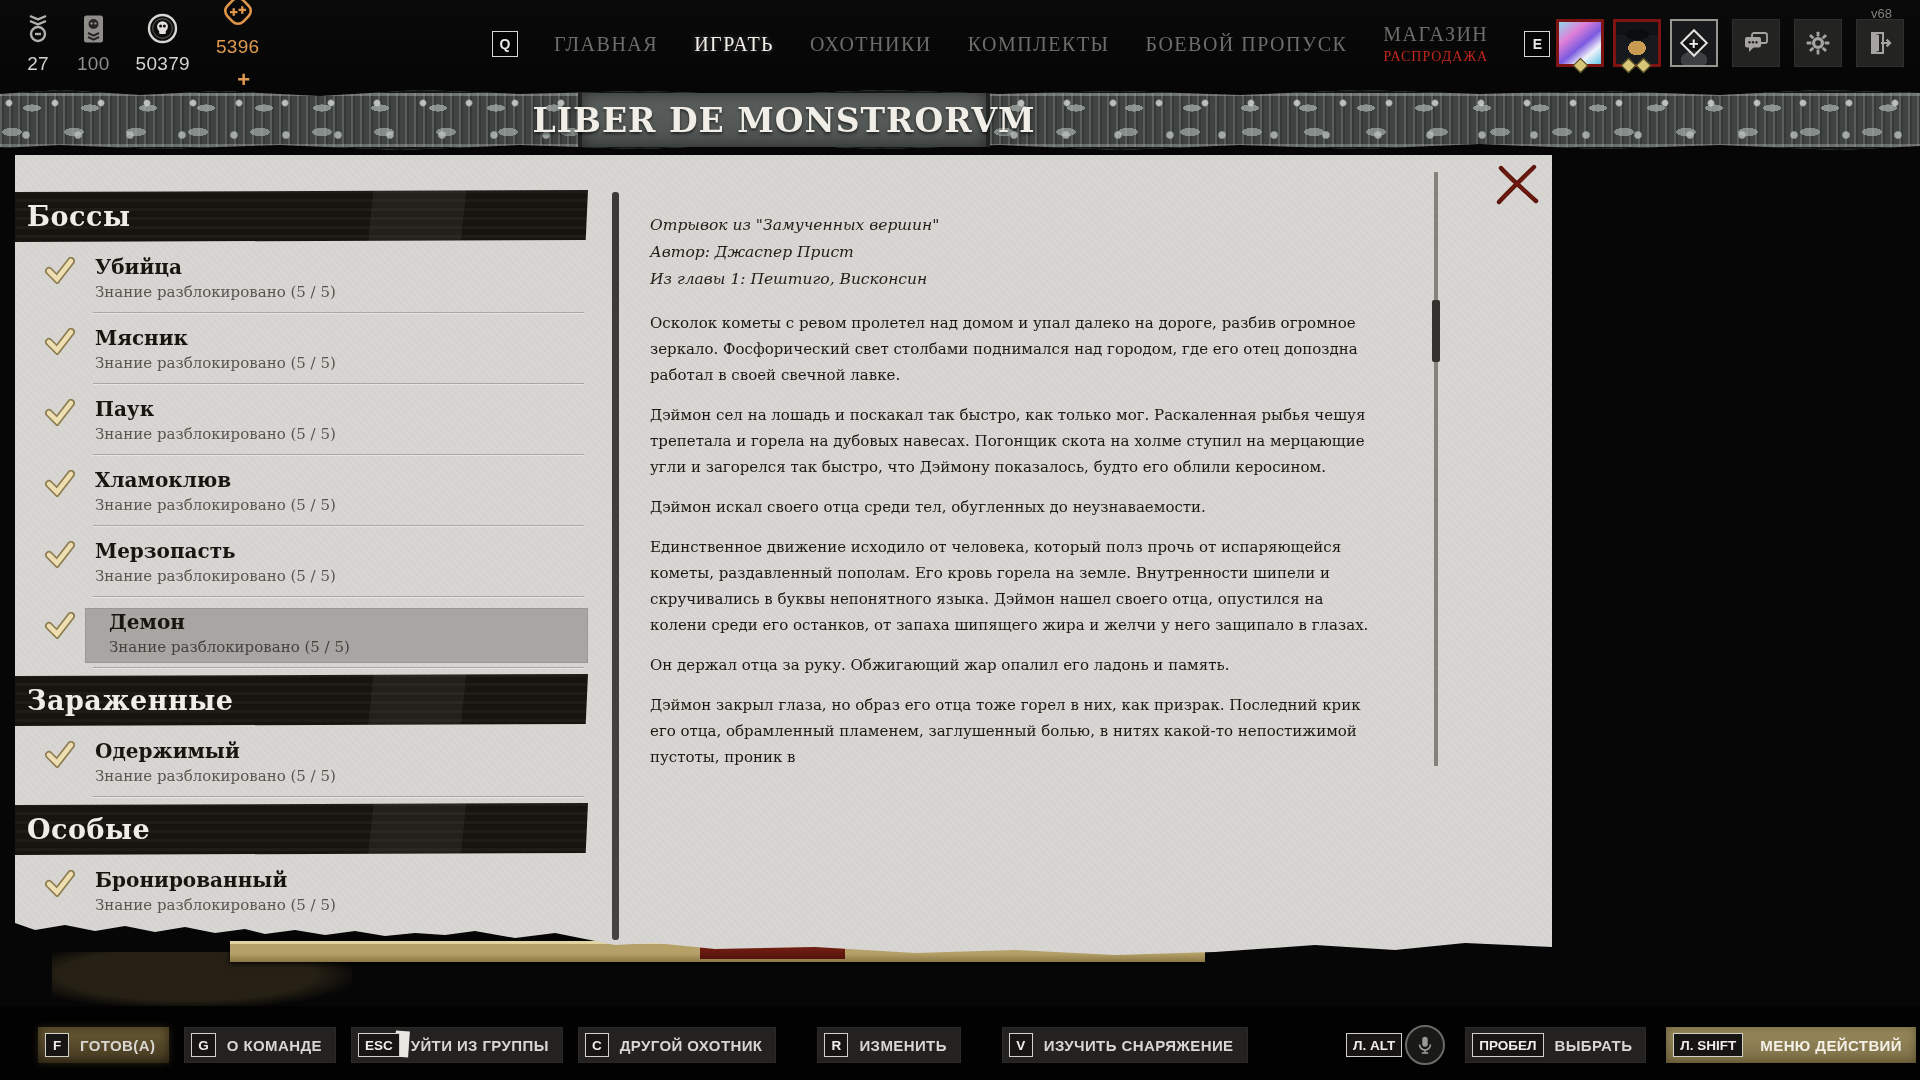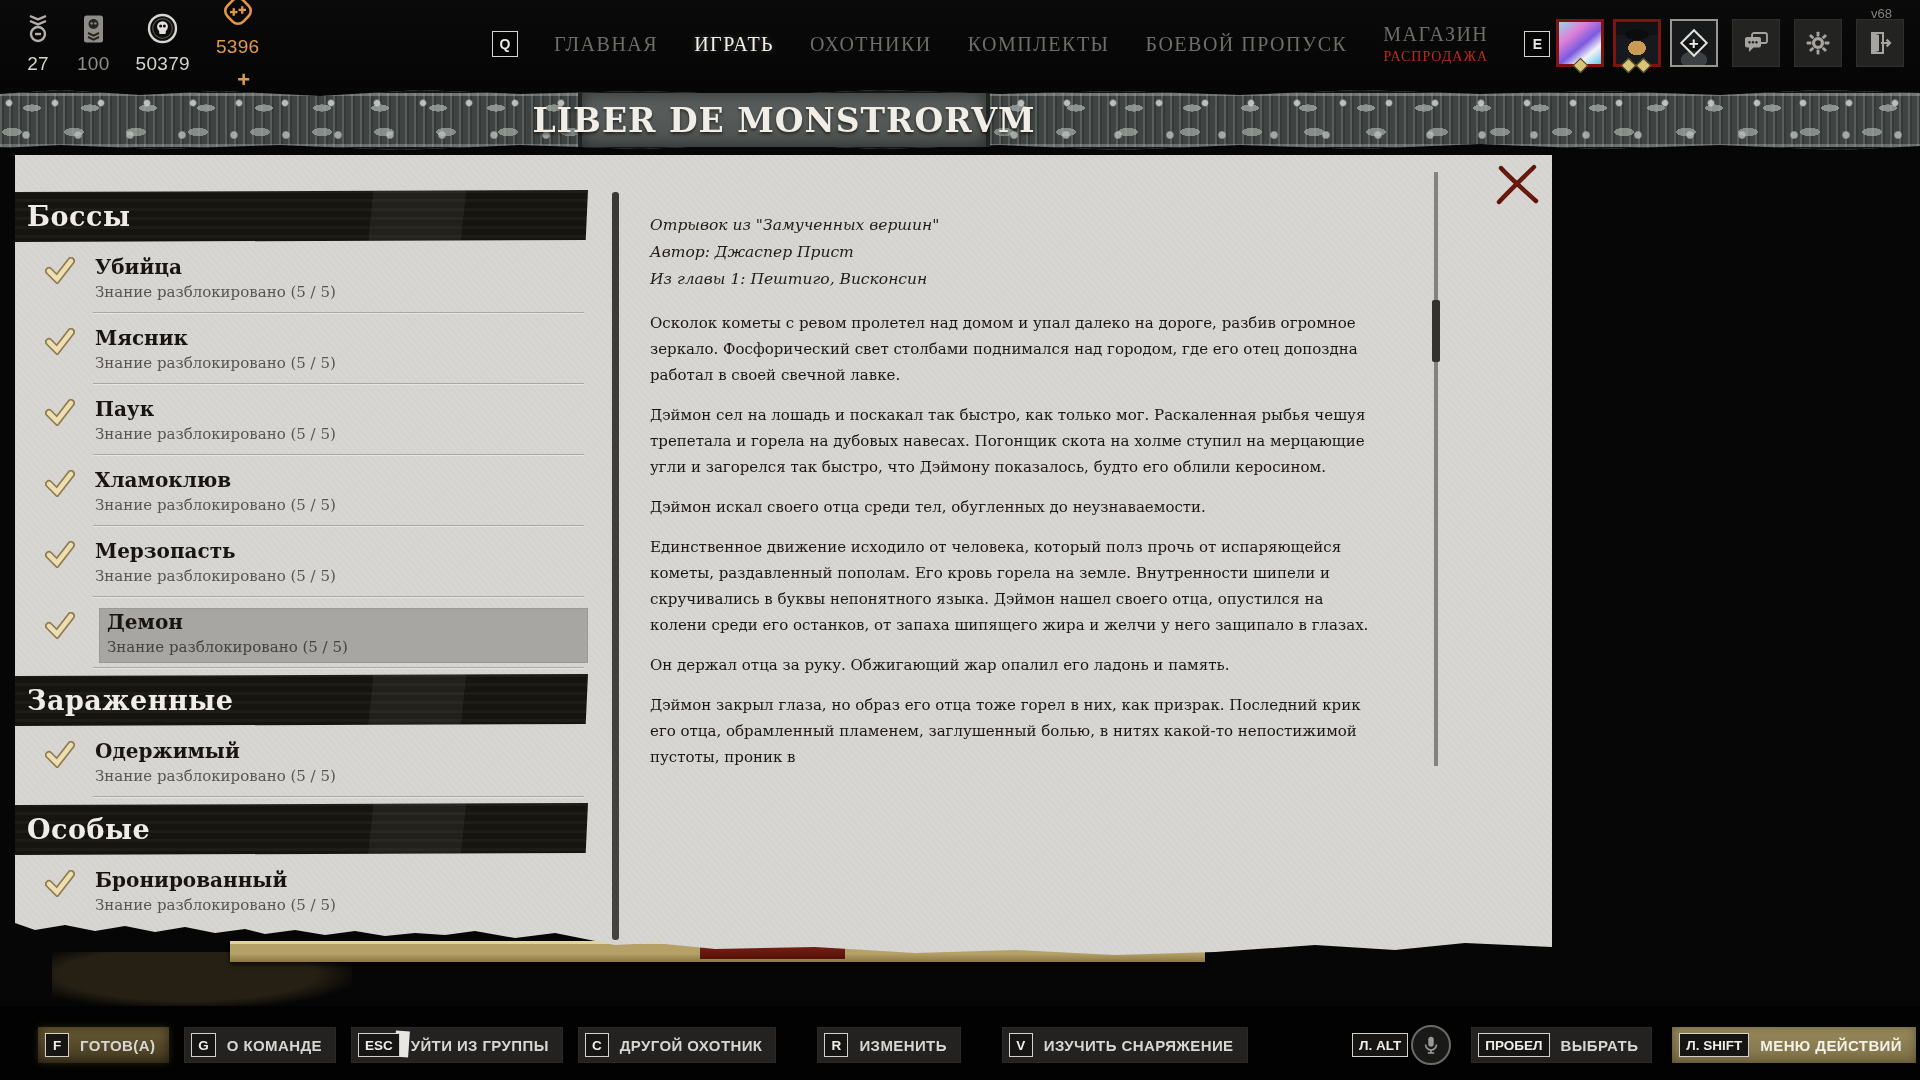--- a/index.html
+++ b/index.html
@@ -71,21 +71,21 @@
       display:flex; align-items:center; padding-left:12px;
       clip-path:polygon(0 4%,100% 0,99.6% 96%,0 100%); }
   .sec-header:first-child { margin-top:0; }
   .sec-header span { font-family:"DejaVu Serif", serif; font-weight:bold; font-size:27px; color:#f0ede8; letter-spacing:.5px; }
   .sb-item { height:71px; display:flex; align-items:flex-start; padding:11px 0 0 30px; position:relative; cursor:pointer; }
   .sb-item .rule { position:absolute; left:78px; right:4px; bottom:0; height:1px; background:#a9a7a2; box-shadow:0 1px 0 #e7e5e1; }
   .check { width:34px; margin-top:4px; flex:0 0 34px; }
   .sb-text { flex:1; margin-left:14px; padding:2px 10px 6px 2px; }
   .sb-title { font-family:"DejaVu Serif", serif; font-weight:bold; font-size:20px; color:#181410; line-height:25px; }
   .sb-sub { font-family:"DejaVu Serif", serif; font-size:15px; color:#585550; line-height:20px; margin-top:2px; }
-  .sb-item.selected .sb-text { background:#a8a6a2; box-shadow:inset 0 0 0 1px rgba(0,0,0,.08); padding-left:8px; margin-left:20px; }
+  .sb-item.selected .sb-text { background:#a8a6a2; box-shadow:inset 0 0 0 1px rgba(0,0,0,.08); padding-left:24px; margin-left:6px; }
   .sb-item.selected .sb-sub { color:#45423e; }
   .sb-scrollbar { position:absolute; left:597px; top:37px; width:7px; height:748px; background:linear-gradient(180deg,#3b3935,#45433f); border-radius:3px; cursor:pointer; }
 
   
   .reader { position:absolute; left:635px; top:57px; width:720px; color:#1b1712; }
   .meta-line { font-family:"DejaVu Serif", serif; font-style:italic; font-size:15.5px; line-height:27px; color:#201c16; }
   .meta-block { margin-bottom:17px; }
   .reader p { font-family:"DejaVu Serif", serif; font-size:15px; line-height:26px; margin-bottom:14px; text-align:left; }
   .r-track { position:absolute; left:1419px; top:17px; width:4px; height:594px; background:#84827d; cursor:pointer; }
   .r-thumb { position:absolute; left:1417px; top:145px; width:8px; height:62px; background:#33322f; border-radius:2px; cursor:pointer; }
@@ -103,21 +103,21 @@
   .footer { position:absolute; left:0; bottom:0; width:1920px; height:74px; background:#020202; z-index:20; }
   .f-left { position:absolute; left:38px; bottom:17px; display:flex; gap:15px; }
   .f-right { position:absolute; right:4px; bottom:17px; display:flex; gap:20px; align-items:center; }
   .fbtn { height:36px; background:#232220; display:flex; align-items:center; gap:11px; padding:0 14px 0 7px; cursor:pointer;
           box-shadow:inset 0 0 0 1px rgba(255,255,255,.04); }
   .fbtn .fkey { min-width:24px; height:24px; border:1.5px solid #d3d1cb; background:#161513; color:#efede9; font-size:13.5px; font-weight:bold;
                 display:flex; align-items:center; justify-content:center; padding:0 6px; white-space:nowrap; }
   .fbtn .flabel { font-size:15px; font-weight:bold; color:#d8d6d2; letter-spacing:.4px; white-space:nowrap; }
   .fbtn.gold { background:linear-gradient(180deg,#6d5e35,#55482a 55%,#443920); box-shadow:inset 0 0 12px rgba(0,0,0,.55), 0 0 8px rgba(130,110,55,.3); }
   .fbtn.gold2 { background:linear-gradient(180deg,#9a8c5e,#7b6e46); box-shadow:inset 0 0 10px rgba(40,32,10,.45); }
-  .fbtn.gold2 .flabel { color:#f4f1e8; }
+  .fbtn.gold2 .flabel { color:#f4f1e8;margin-left:6px; }
   .fbtn.alt { padding-right:0; background:none; box-shadow:none; }
   .esc-wrap { position:relative; }
   .esc-sheet { position:absolute; left:44px; top:4px; width:14px; height:26px; background:#e9e7e2; transform:rotate(4deg); }
   .mic-circle { width:40px; height:40px; border-radius:50%; border:2px solid #6b6a66; background:#191917; display:flex; align-items:center; justify-content:center; margin-left:-8px; }
 
   .gap26 { width:11px; }
 </style>
 </head>
 <body>
 

